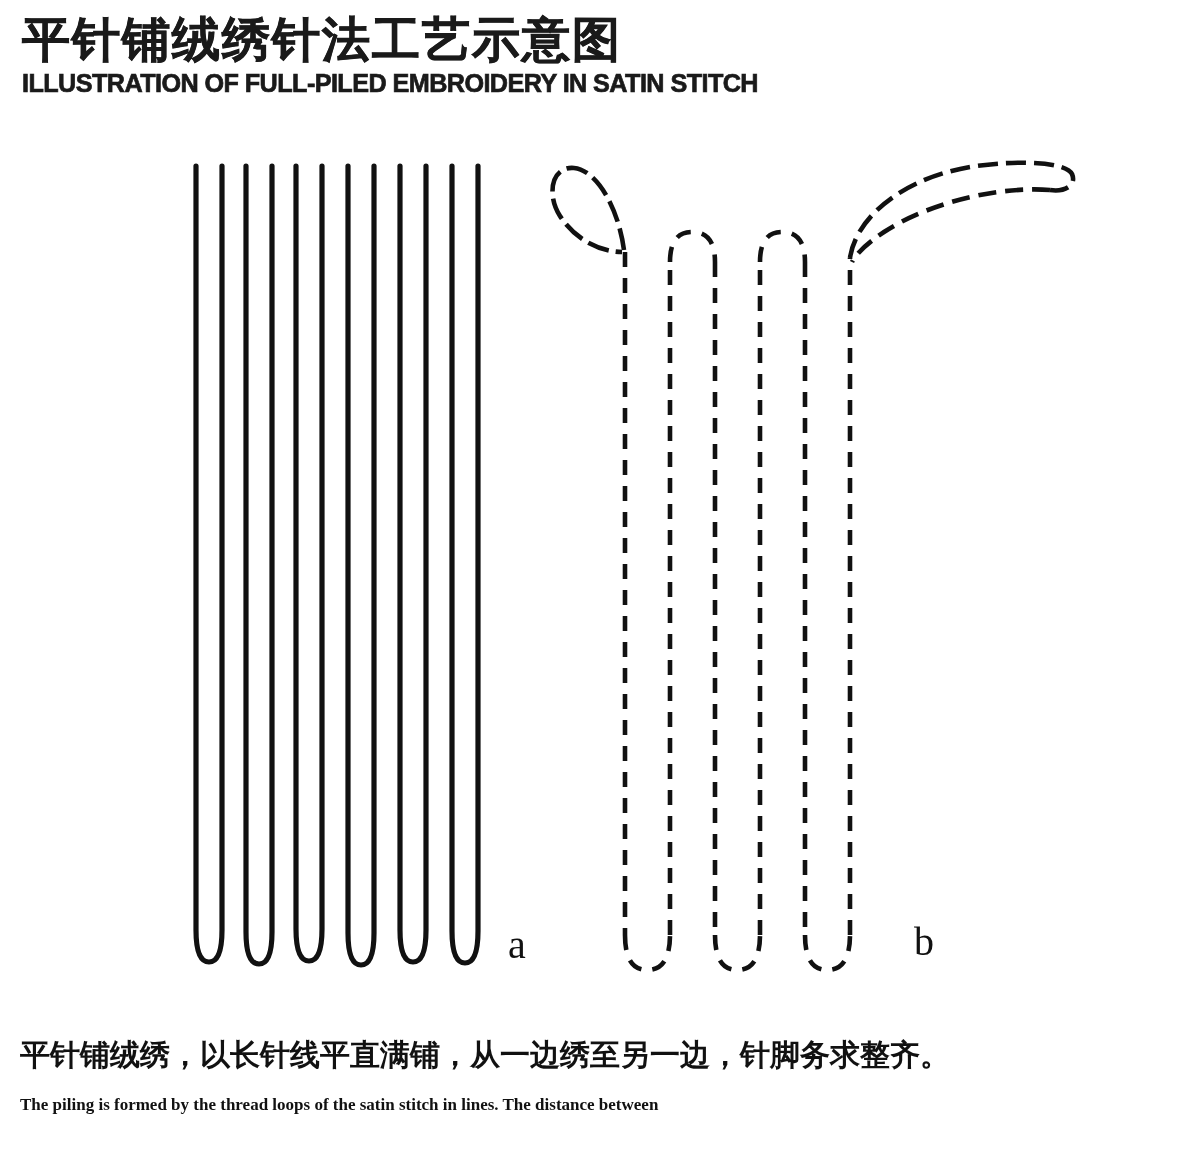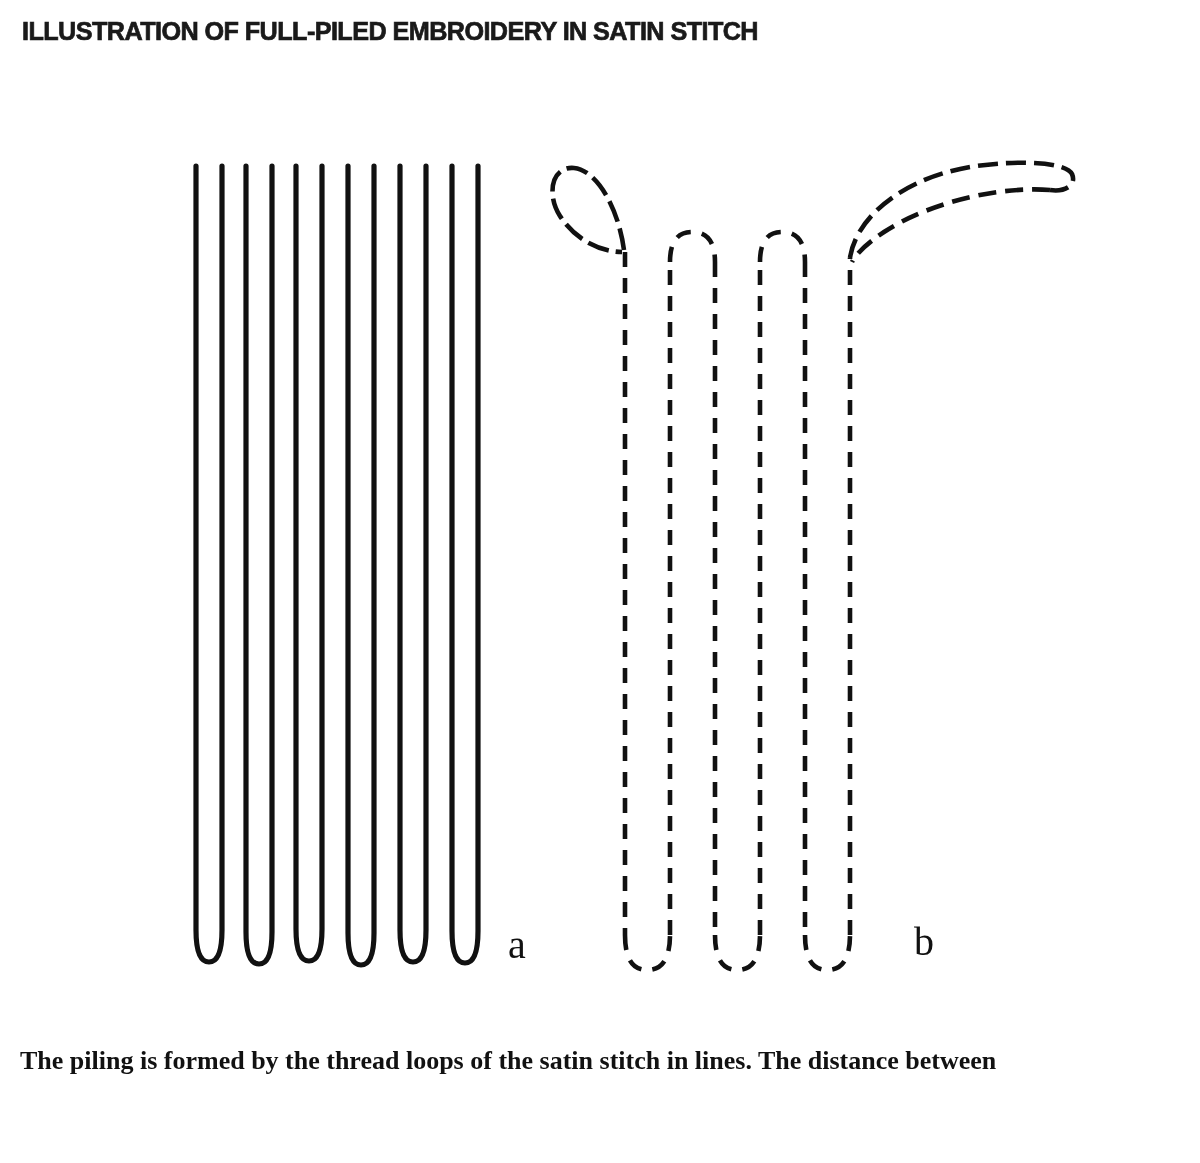--- a/index.html
+++ b/index.html
@@ -71,32 +71,33 @@
     font-family: "DejaVu Sans", sans-serif;
     font-size: 30px;
     font-weight: 700;
     letter-spacing: 0px;
     line-height: 1.15;
     color: #111111;
     white-space: nowrap;
   }
   #caption-en {
     font-family: "Liberation Serif", serif;
-    font-size: 26px;
+    font-size: 17px;
     font-weight: 700;
     line-height: 1.18;
-    margin-top: 8px;
+    margin-top: 22px;
     color: #111111;
   }
   #caption-en div { white-space: nowrap; }
 </style>
 </head>
 <body>
 
 <div id="title-block">
+  <div id="title-cn">平针铺绒绣针法工艺示意图</div>
   <div id="title-en">ILLUSTRATION OF FULL-PILED EMBROIDERY IN SATIN STITCH</div>
 </div>
 
 <div id="figure">
   <svg width="1200" height="880" viewBox="0 0 1200 880" xmlns="http://www.w3.org/2000/svg">
 
     <g fill="none" stroke="#111111" stroke-width="5.2" stroke-linecap="round" stroke-linejoin="round">
 
       <path d="M 196 26 L 196 790 Q 196 822 209 822 Q 222 822 222 790 L 222 26"></path>
 
@@ -143,16 +144,17 @@
       <path d="M 850 118 C 856 76 906 36 976 26 C 1020 20 1066 22 1072 34
                C 1077 46 1064 52 1050 50" stroke-dasharray="20 8"></path>
       <path d="M 1050 50 C 1000 46 930 62 884 92 C 866 104 856 114 852 122" stroke-dasharray="18 9"></path>
     </g>
 
     <text class="fig-label" x="914" y="815">b</text>
   </svg>
 </div>
 
 <div id="caption-block">
+  <div id="caption-cn">平针铺绒绣，以长针线平直满铺，从一边绣至另一边，针脚务求整齐。</div>
   <div id="caption-en">
     <div>The piling is formed by the thread loops of the satin stitch in lines. The distance between</div>
   </div>
 </div>
 
 </body></html>

